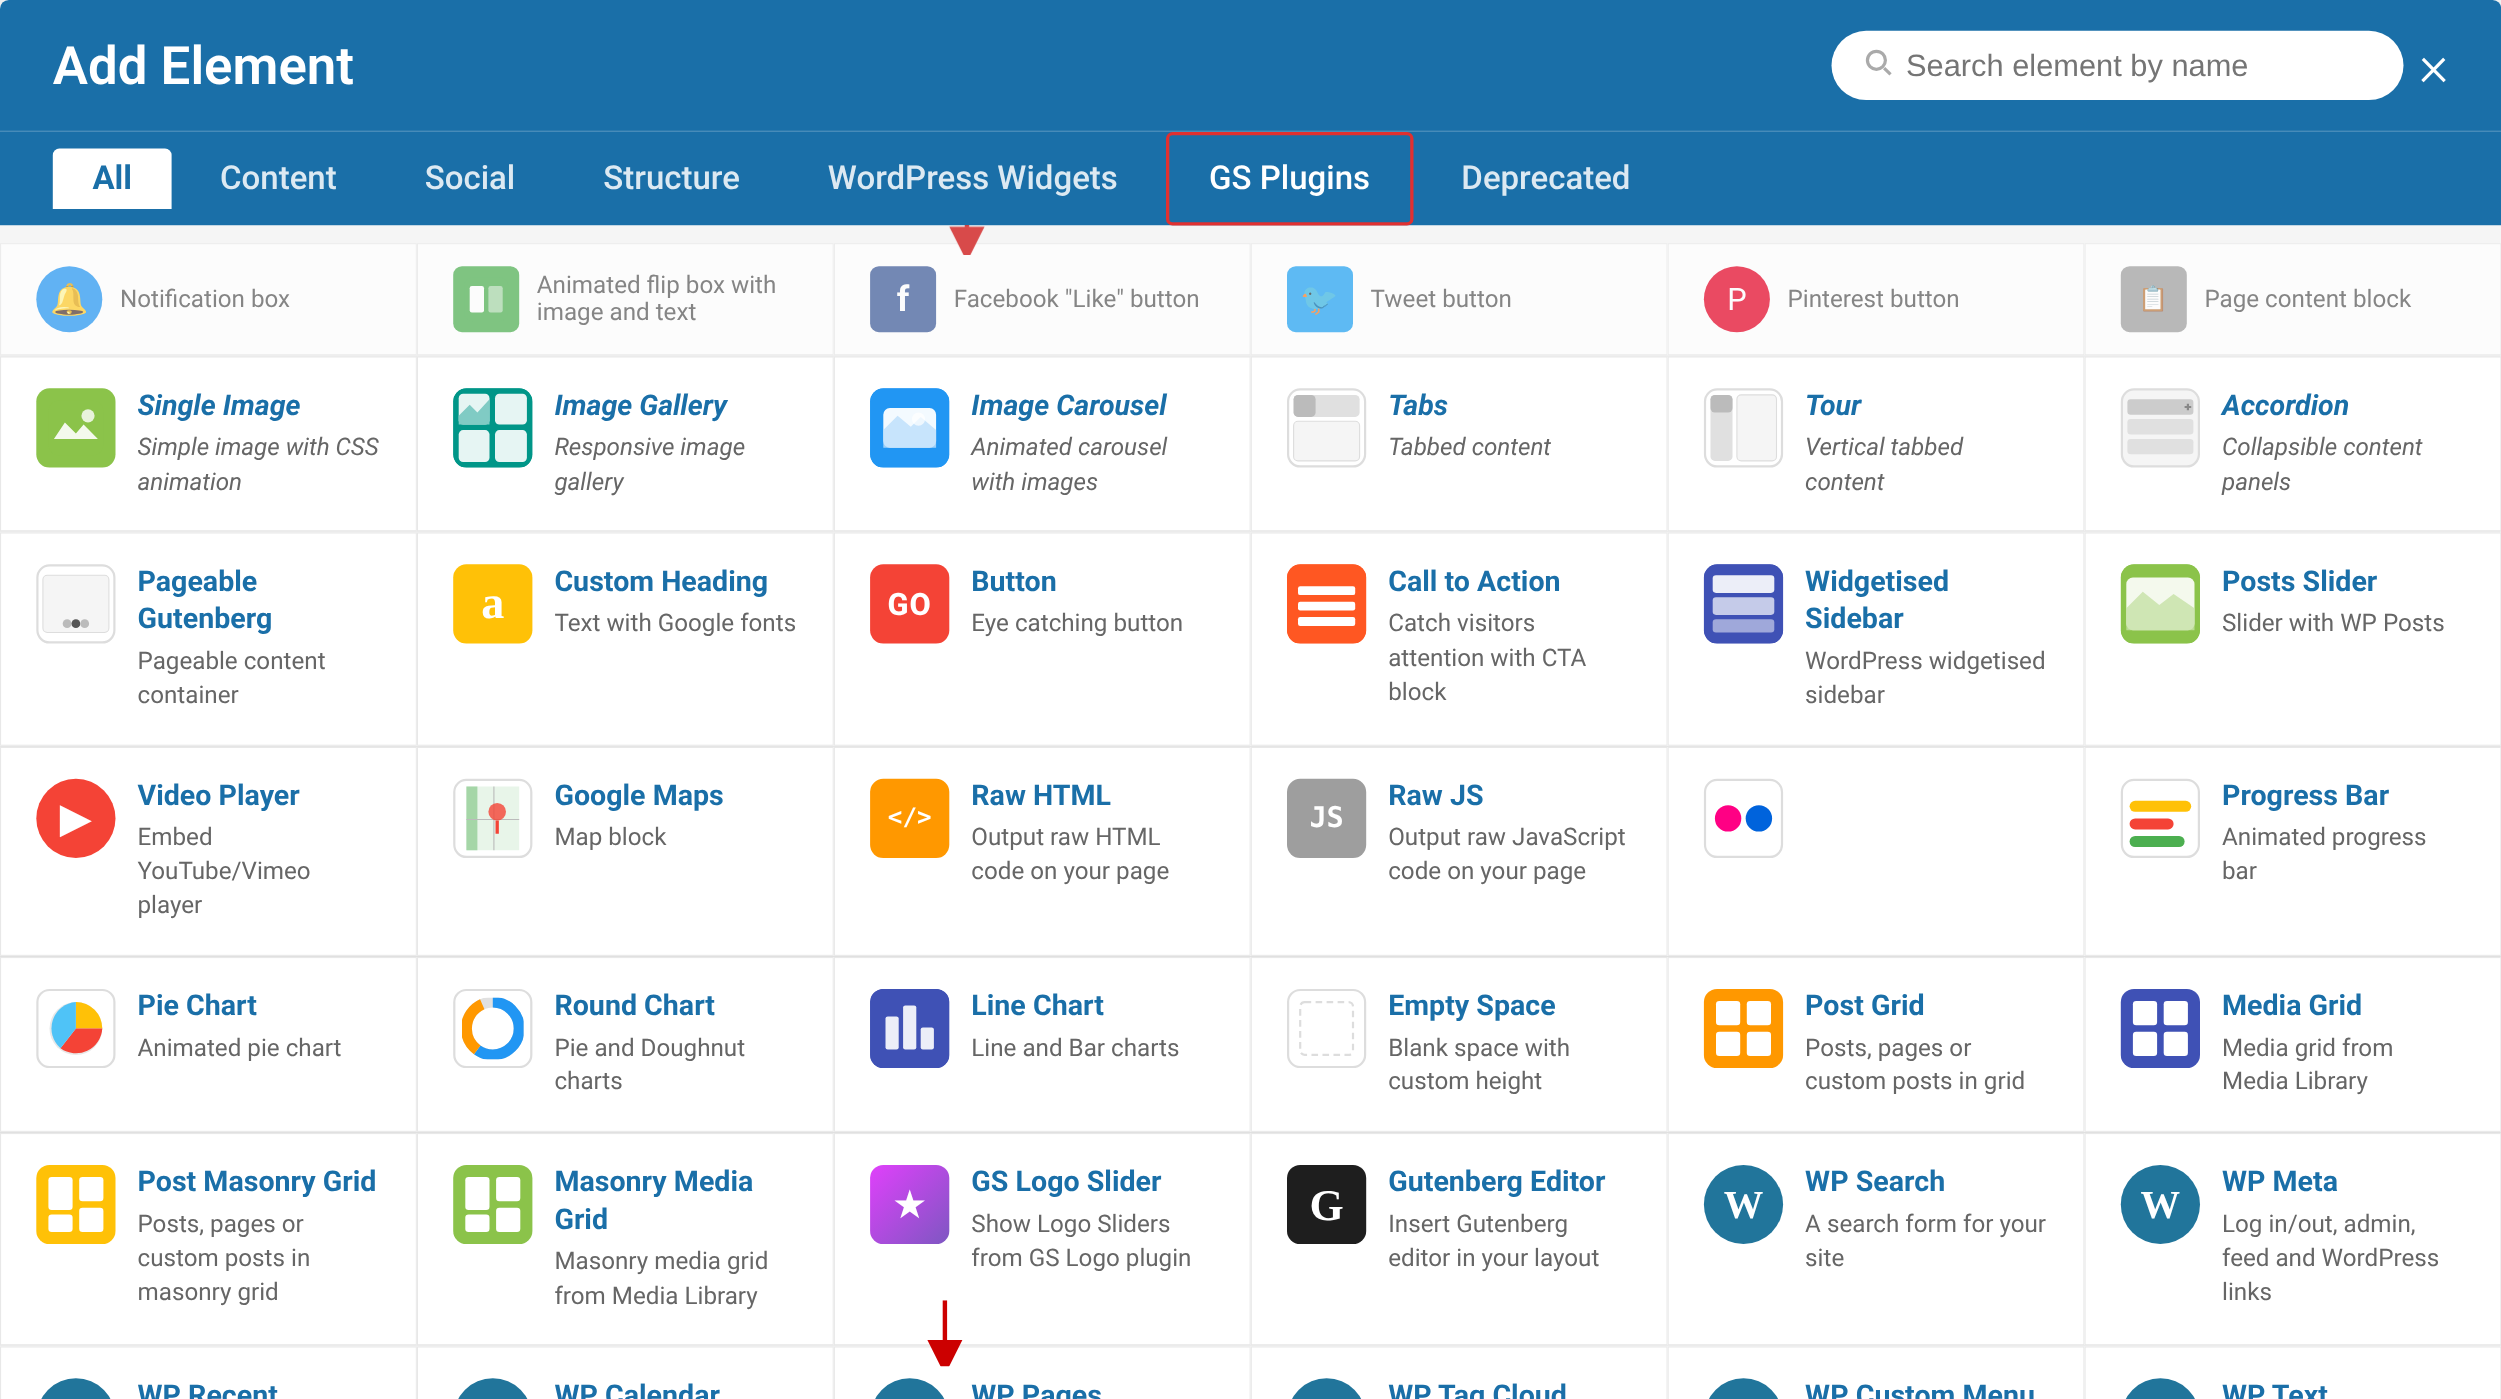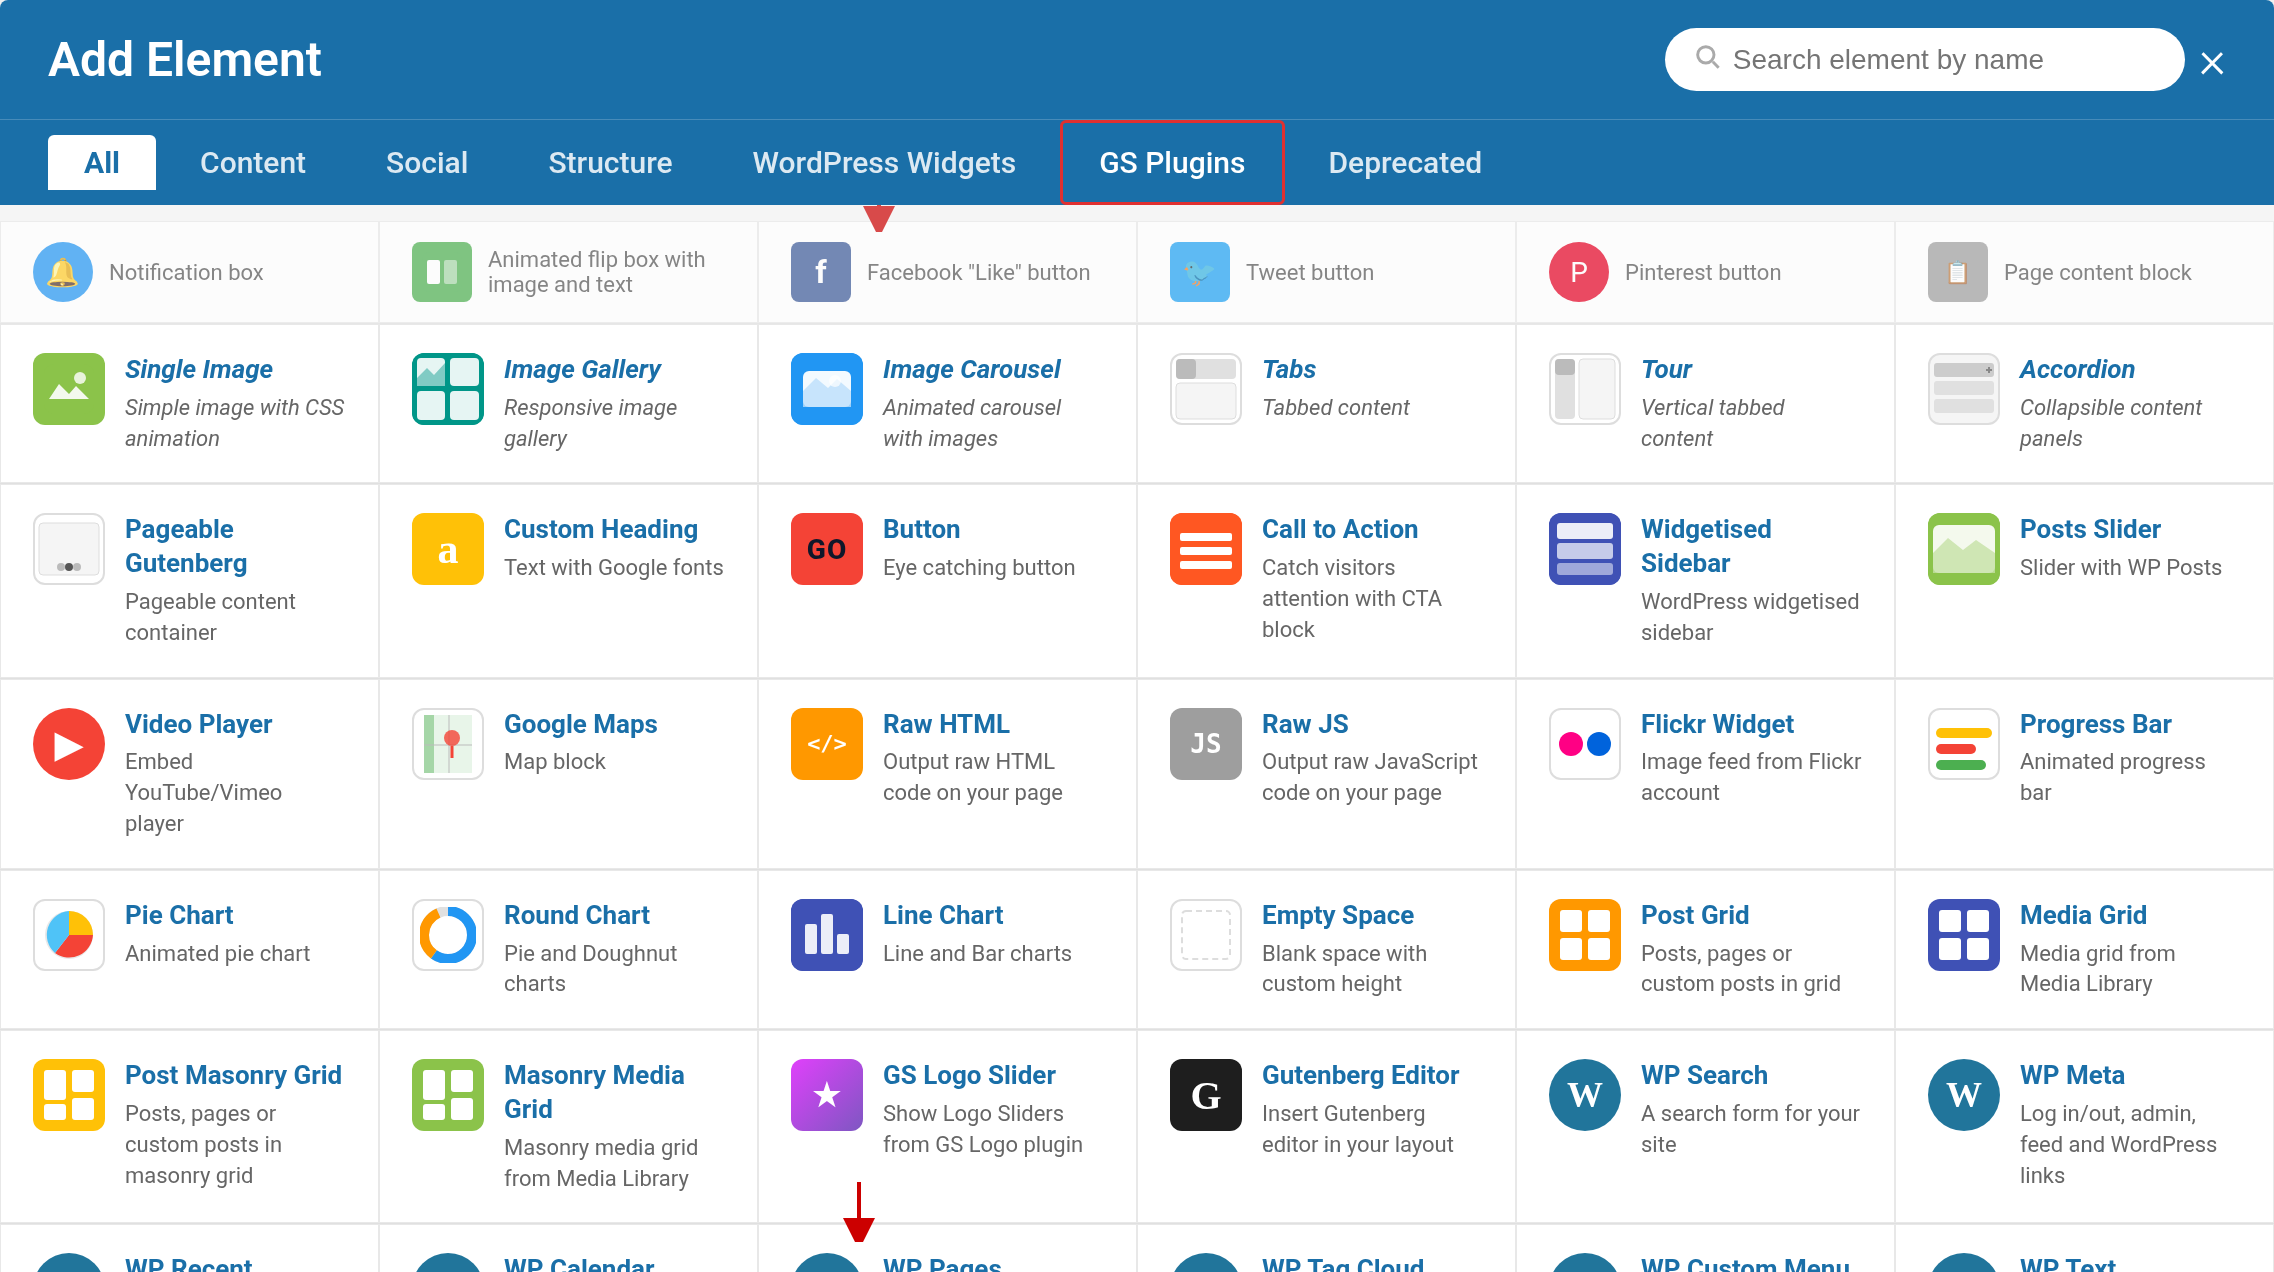--- a/index.html
+++ b/index.html
@@ -351,21 +351,21 @@
       </div>
     </div>
           <div class="element-item">
       <div class="element-icon" style="background:#FFC107; border-radius:12px; color:#fff; font-size:42px; font-weight:900; display:flex; align-items:center; justify-content:center; font-family:Georgia,serif;">a</div>
       <div class="element-text">
         <div class="element-name">Custom Heading</div>
         <div class="element-desc">Text with Google fonts</div>
       </div>
     </div>
           <div class="element-item">
-      <div class="element-icon" style="background:#F44336; border-radius:12px; color:#0f172a; font-size:28px; font-weight:800; display:flex; align-items:center; justify-content:center; letter-spacing:1px;">GO</div>
+      <div class="element-icon" style="background:#F44336; border-radius:12px; color:#ffffff; font-size:28px; font-weight:800; display:flex; align-items:center; justify-content:center; letter-spacing:1px;">GO</div>
       <div class="element-text">
         <div class="element-name">Button</div>
         <div class="element-desc">Eye catching button</div>
       </div>
     </div>
           <div class="element-item">
       <div class="element-icon" style="background:#FF5722; border-radius:12px;">
       <svg width="72" height="72" viewBox="0 0 72 72">
                 <rect width="72" height="72" fill="#FF5722" rx="12"></rect>
                 <rect x="10" y="20" width="52" height="8" fill="#fff" rx="2"></rect>
@@ -442,24 +442,20 @@
       <div class="element-text">
         <div class="element-name">Raw JS</div>
         <div class="element-desc">Output raw JavaScript code on your page</div>
       </div>
     </div>
           <div class="element-item">
       <div class="element-icon" style="background:#fff; border:2px solid #ddd; border-radius:12px; display:flex; align-items:center; justify-content:center; gap:4px;">
       <div style="width:24px;height:24px;border-radius:50%;background:#ff0084;"></div>
       <div style="width:24px;height:24px;border-radius:50%;background:#0063dc;"></div>
     </div>
-      <div class="element-text">
-        <div class="element-name">Flickr Widget</div>
-        <div class="element-desc">Image feed from Flickr account</div>
-      </div>
     </div>
           <div class="element-item">
       <div class="element-icon" style="background:#fff; border:2px solid #ddd; border-radius:12px;">
       <svg width="68" height="68" viewBox="0 0 68 68">
                 <rect x="6" y="18" width="56" height="10" fill="#FFC107" rx="5"></rect>
                 <rect x="6" y="34" width="40" height="10" fill="#F44336" rx="5"></rect>
                 <rect x="6" y="50" width="50" height="10" fill="#4CAF50" rx="5"></rect>
               </svg>
     </div>
       <div class="element-text">

